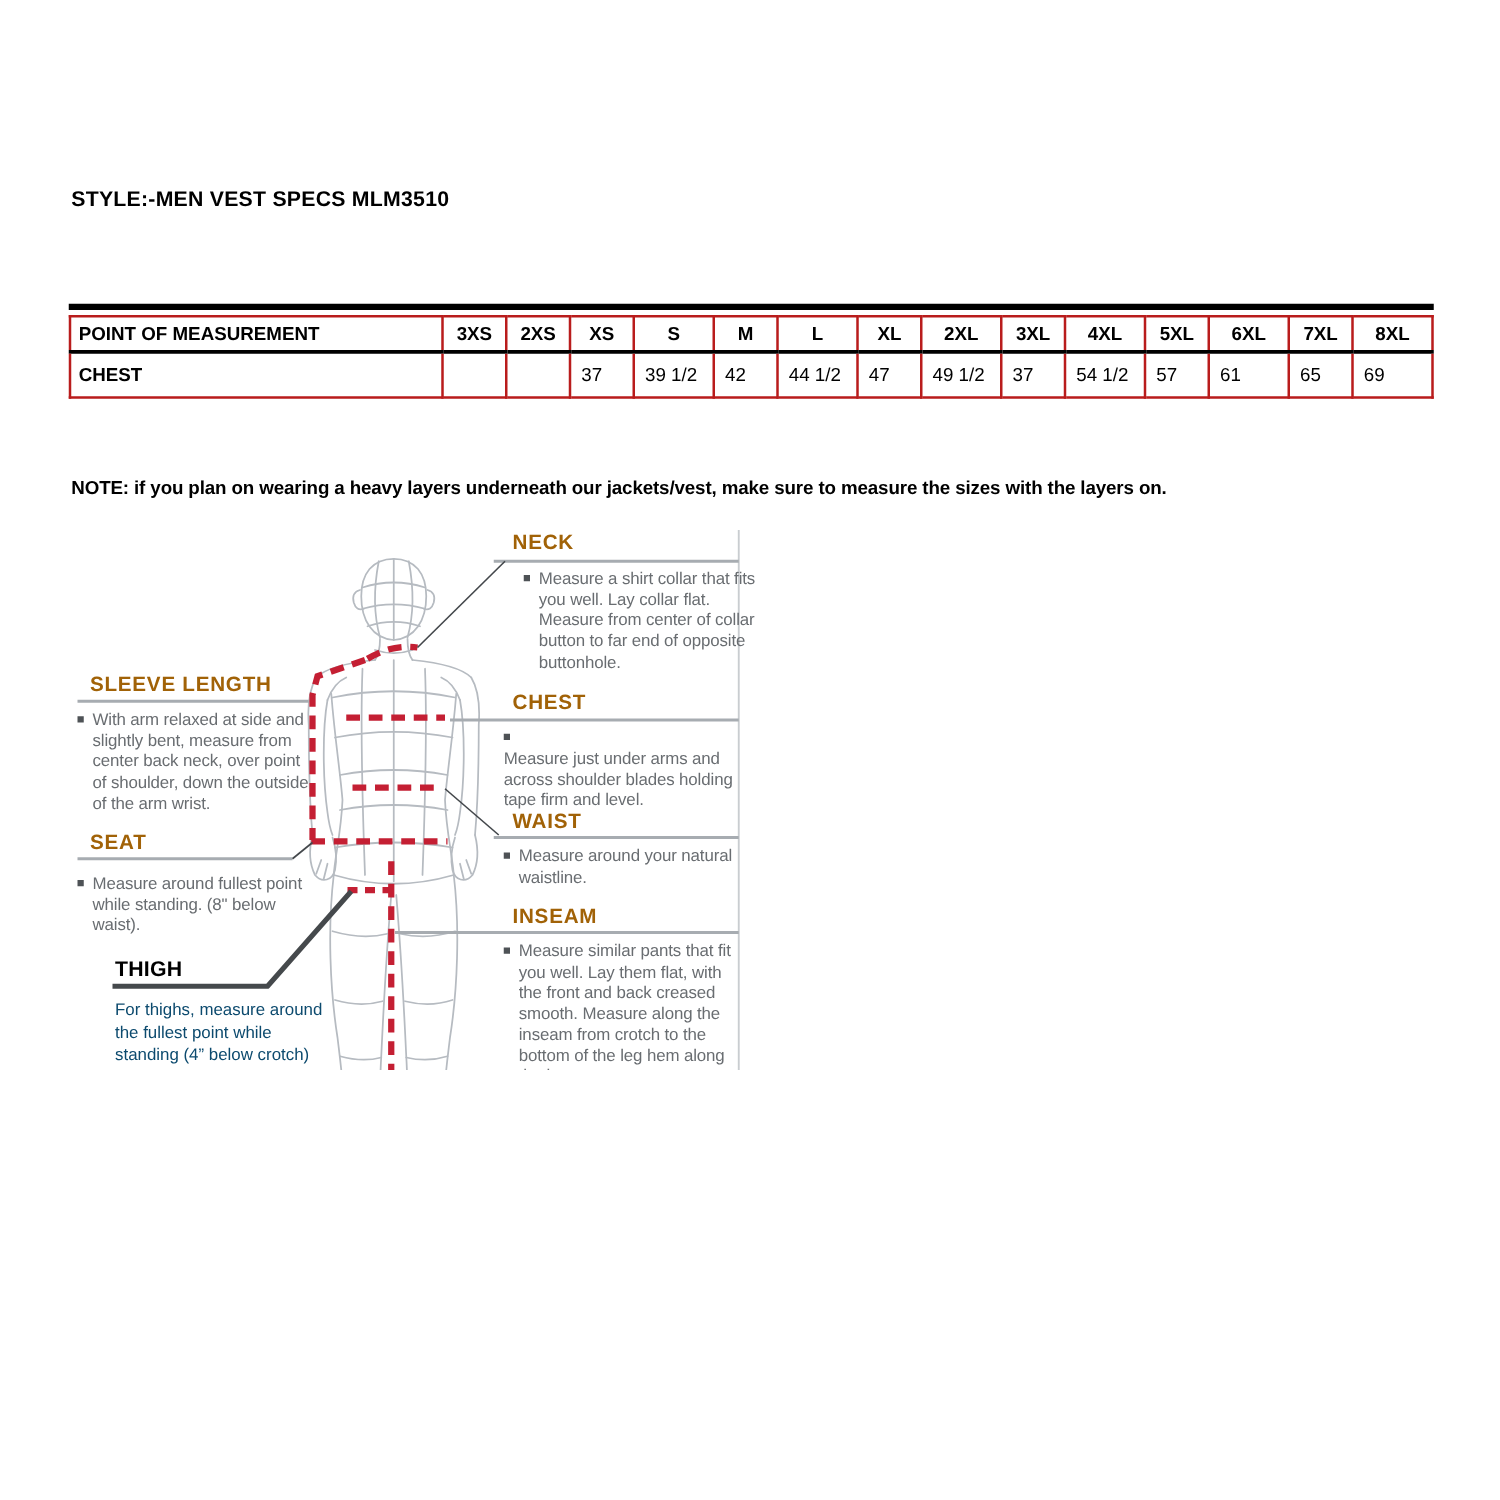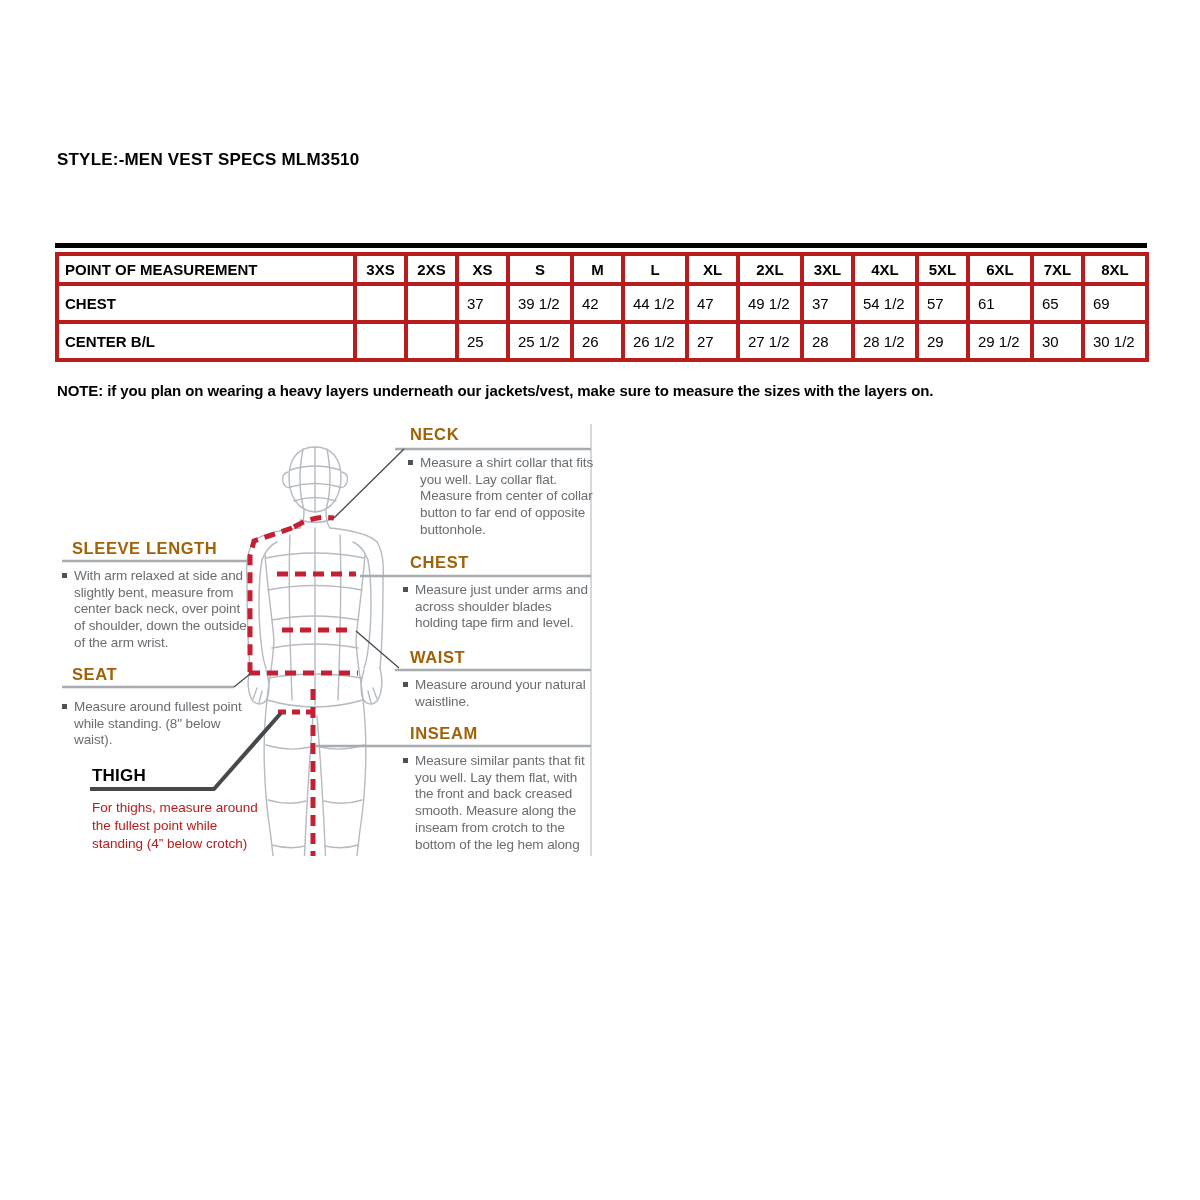--- a/index.html
+++ b/index.html
@@ -8,34 +8,34 @@
   .abs{position:absolute;}
 
   
   #doc-title{left:57px;top:150px;font-size:17px;font-weight:bold;letter-spacing:.2px;}
   #doc-note{left:57px;top:382px;font-size:15px;font-weight:bold;letter-spacing:-.1px;}
 
   
   #table-top-rule{left:55px;top:243px;width:1092px;height:5px;background:#000;}
   #size-table{left:55px;top:252px;width:1092px;border-collapse:collapse;table-layout:fixed;
               font-size:15px;}
-  #size-table td,#size-table th{border:4px solid #b91c1c;padding:0 0 0 8px;text-align:left;
+  #size-table td,#size-table th{border:2px solid #b91c1c;padding:0 0 0 8px;text-align:left;
               vertical-align:middle;overflow:hidden;white-space:nowrap;}
   #size-table thead th{height:26px;font-weight:bold;text-align:center;padding:0;border-bottom:3px solid #000;}
   #size-table thead th.pom{text-align:left;padding-left:6px;}
   #size-table tbody td{height:34px;font-weight:normal;}
   #size-table tbody td.rowlabel{font-weight:bold;padding-left:6px;}
 
   
   .mg-head{font-size:16.5px;font-weight:bold;color:#a16207;letter-spacing:.6px;}
   .mg-body{display:flex;gap:7px;font-size:13.5px;line-height:1.24;color:#696d71;letter-spacing:-.1px;}
   .sq-bullet{flex:0 0 auto;width:5px;height:5px;background:#4e5256;margin-top:5px;}
   .mg-text{flex:1 1 auto;}
   #thigh-head{color:#000000;font-weight:bold;font-size:17px;letter-spacing:.2px;}
-  #thigh-body{font-size:13.5px;line-height:1.35;color:#b91c1c;}
+  #thigh-body{font-size:13.5px;line-height:1.35;color:#0c4a6e;}
 
   svg{display:block;}
 </style>
 </head>
 <body>
 
 <div id="page">
 
   <div class="abs" id="doc-title">STYLE:-MEN VEST SPECS  MLM3510</div>
 
@@ -89,37 +89,20 @@
         <td>44 1/2</td>
         <td>47</td>
         <td>49 1/2</td>
         <td>37</td>
         <td>54 1/2</td>
         <td>57</td>
         <td>61</td>
         <td>65</td>
         <td>69</td>
       </tr>
-      <tr>
-        <td class="rowlabel">CENTER B/L</td>
-        <td></td>
-        <td></td>
-        <td>25</td>
-        <td>25 1/2</td>
-        <td>26</td>
-        <td>26 1/2</td>
-        <td>27</td>
-        <td>27 1/2</td>
-        <td>28</td>
-        <td>28 1/2</td>
-        <td>29</td>
-        <td>29 1/2</td>
-        <td>30</td>
-        <td>30 1/2</td>
-      </tr>
     </tbody>
   </table>
 
   <div class="abs" id="doc-note">NOTE: if you plan on wearing a heavy layers underneath our jackets/vest, make sure to measure the sizes with the layers on.</div>
 
   <svg class="abs" style="left:40px;top:415px;" width="580" height="530" viewBox="40 415 580 530">
 
     <line x1="591" y1="424" x2="591" y2="897" stroke="#c9cdd0" stroke-width="1.5"></line>
 
     <g fill="none" stroke="#b6bbc1" stroke-width="1.4" stroke-linecap="round" stroke-linejoin="round">
@@ -215,27 +198,27 @@
   <div class="abs mg-head" style="left:72px;top:665px;">SEAT</div>
   <div class="abs mg-body" style="left:62px;top:699px;width:185px;">
     <span class="sq-bullet"></span>
     <span class="mg-text">Measure around fullest point while standing. (8" below waist).</span>
   </div>
 
   <div class="abs" id="thigh-head" style="left:92px;top:766px;">THIGH</div>
   <div class="abs" id="thigh-body" style="left:92px;top:799px;width:180px;">For thighs, measure around the fullest point while standing (4” below crotch)</div>
 
   <div class="abs mg-head" style="left:410px;top:425px;">NECK</div>
-  <div class="abs mg-body" style="left:408px;top:455px;width:186px;">
+  <div class="abs mg-body" style="left:419px;top:455px;width:186px;">
     <span class="sq-bullet"></span>
     <span class="mg-text">Measure a shirt collar that fits you well. Lay collar flat. Measure from center of collar button to far end of opposite buttonhole.</span>
   </div>
 
   <div class="abs mg-head" style="left:410px;top:553px;">CHEST</div>
-  <div class="abs mg-body" style="left:403px;top:582px;width:186px;">
+  <div class="abs mg-body" style="left:403px;top:582px;width:186px;flex-direction:column;">
     <span class="sq-bullet"></span>
     <span class="mg-text">Measure just under arms and across shoulder blades holding tape firm and level.</span>
   </div>
 
   <div class="abs mg-head" style="left:410px;top:648px;">WAIST</div>
   <div class="abs mg-body" style="left:403px;top:677px;width:186px;">
     <span class="sq-bullet"></span>
     <span class="mg-text">Measure around your natural waistline.</span>
   </div>
 

